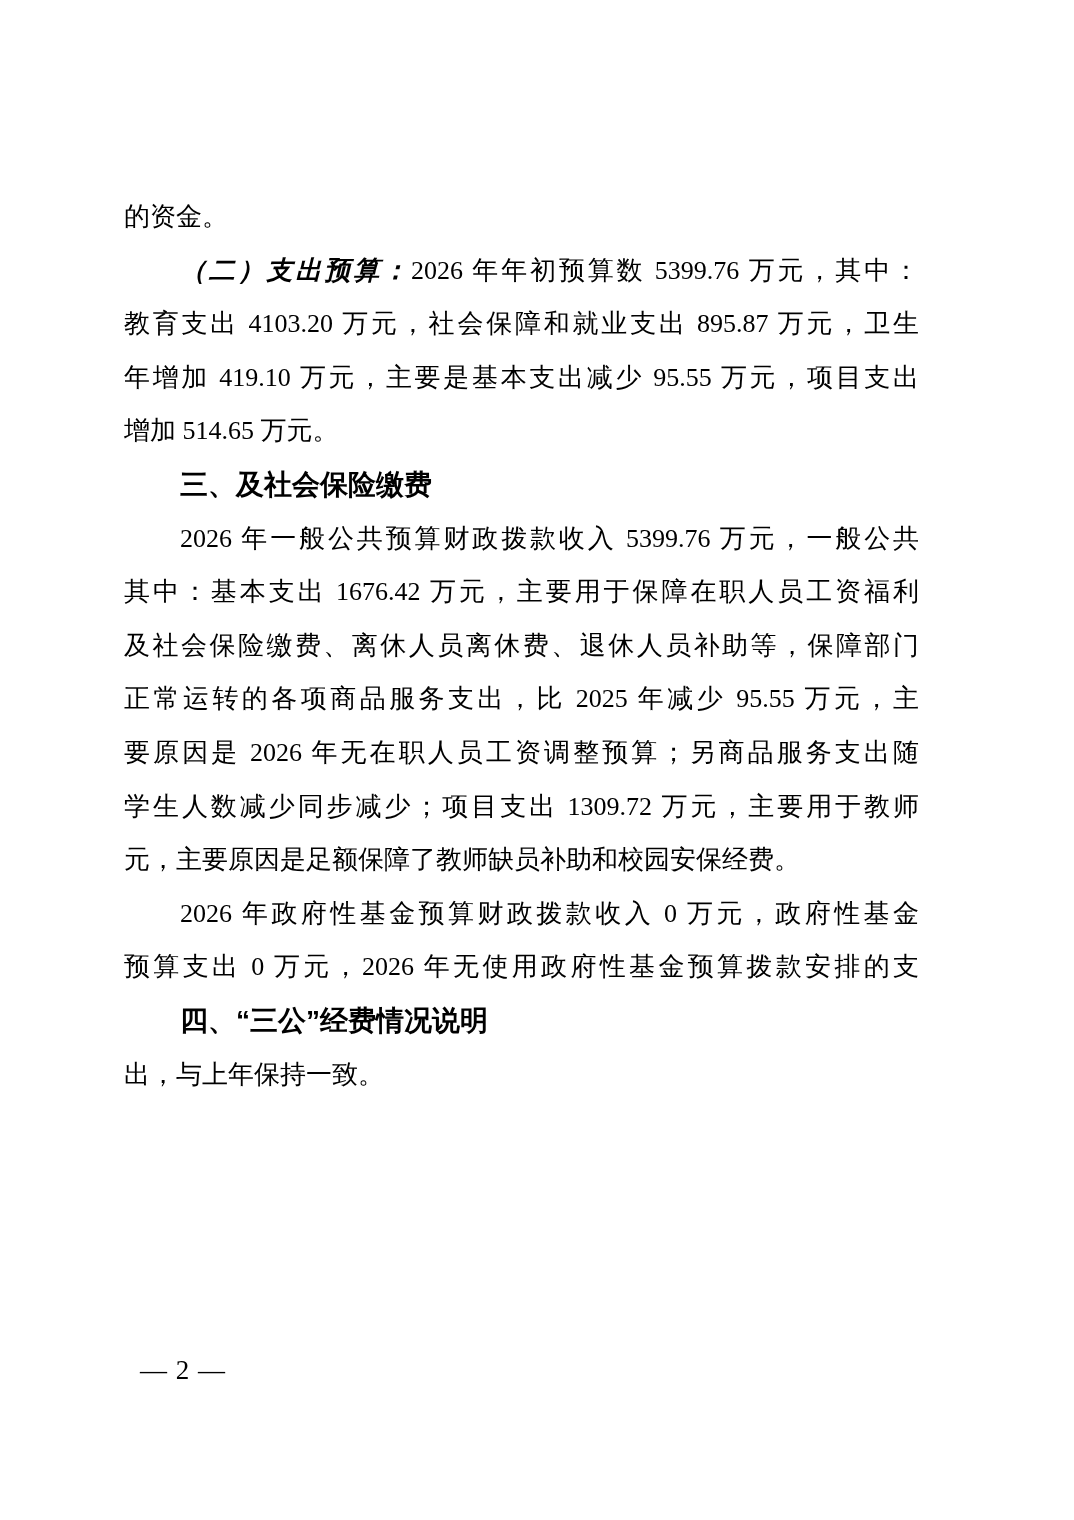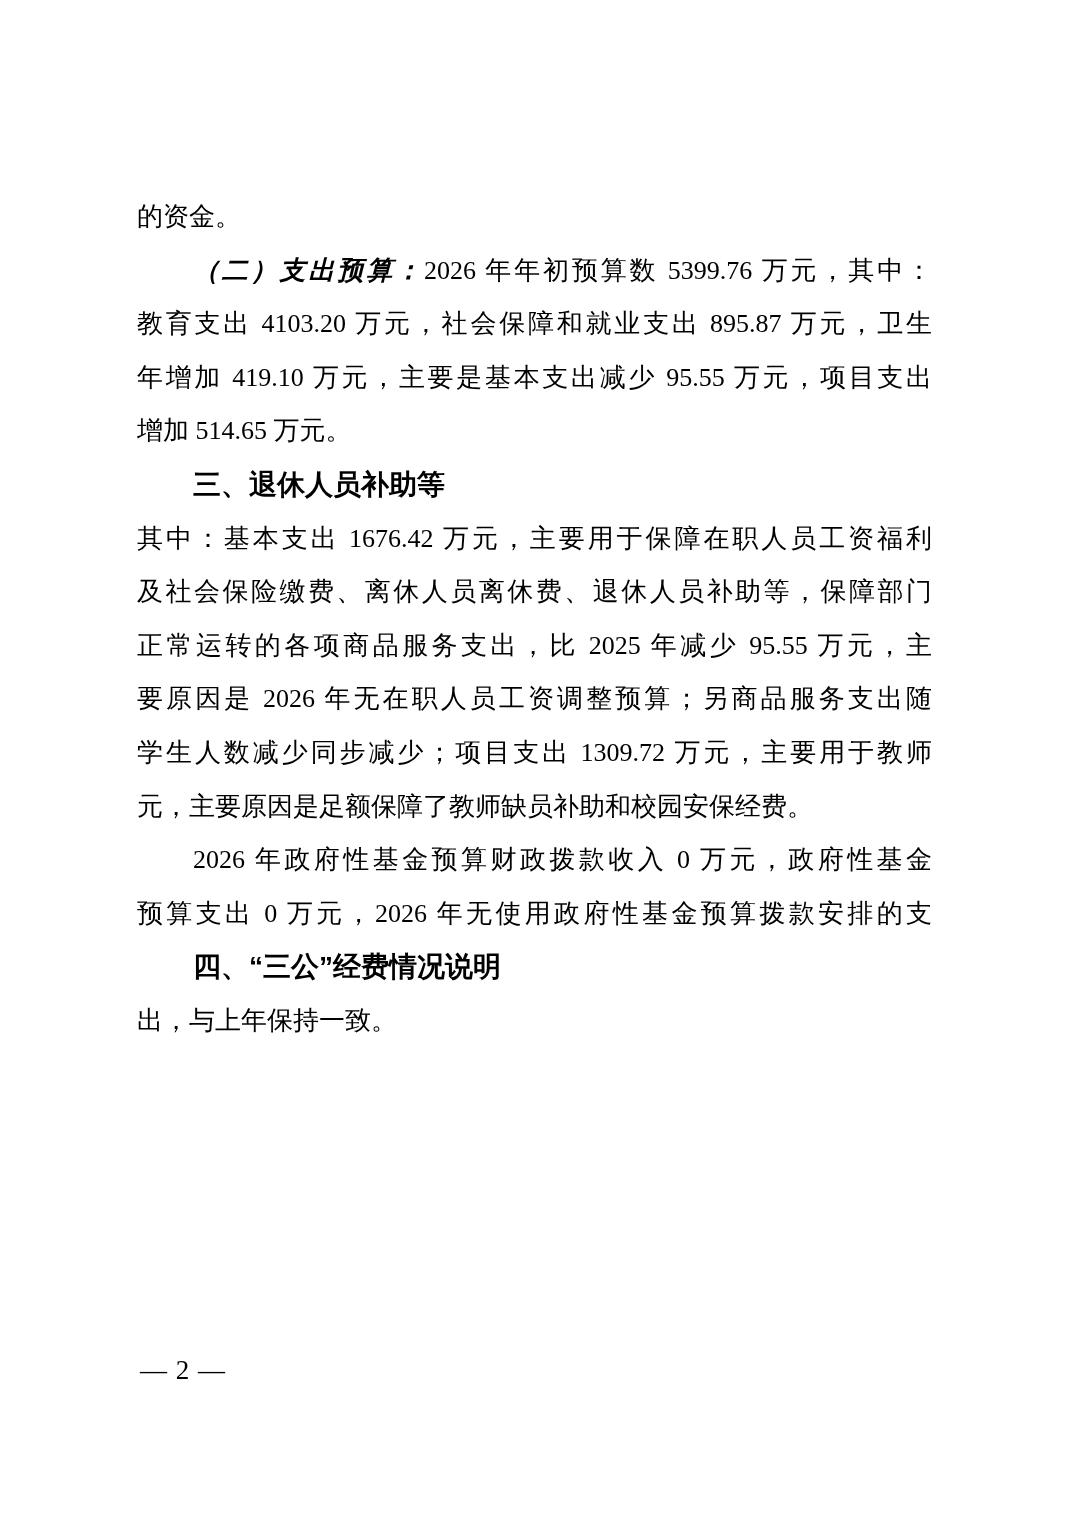--- a/index.html
+++ b/index.html
@@ -10,21 +10,21 @@
     width: 1074px;
     height: 1520px;
     background: #ffffff;
     position: relative;
     color: #000000;
     font-family: "Liberation Serif", "DejaVu Serif", serif;
     overflow: hidden;
   }
   .text-block {
     position: absolute;
-    left: 137px;
+    left: 124px;
     top: 190px;
     width: 795px;
   }
   .line {
     font-size: 26px;
     height: 53.6px;
     line-height: 53.6px;
     overflow: hidden;
     white-space: normal;
   }
@@ -59,22 +59,23 @@
 
 <div class="text-block">
   <div class="line">的资金。</div>
 
   <div class="line justify indent"><span class="lead">（二）支出预算：</span><span>2026 年年初预算数 5399.76 万元，其中：</span></div>
 
   <div class="line justify">教育支出 4103.20 万元，社会保障和就业支出 895.87 万元，卫生</div>
   <div class="line justify">年增加 419.10 万元，主要是基本支出减少 95.55 万元，项目支出</div>
   <div class="line">增加 514.65 万元。</div>
 
-  <div class="line heading indent">三、退休人员补助等</div>
+  <div class="line heading indent">三、及社会保险缴费</div>
 
+  <div class="line justify indent">2026 年一般公共预算财政拨款收入 5399.76 万元，一般公共</div>
   <div class="line justify">其中：基本支出 1676.42 万元，主要用于保障在职人员工资福利</div>
   <div class="line justify">及社会保险缴费、离休人员离休费、退休人员补助等，保障部门</div>
   <div class="line justify">正常运转的各项商品服务支出，比 2025 年减少 95.55 万元，主</div>
   <div class="line justify">要原因是 2026 年无在职人员工资调整预算；另商品服务支出随</div>
   <div class="line justify">学生人数减少同步减少；项目支出 1309.72 万元，主要用于教师</div>
   <div class="line">元，主要原因是足额保障了教师缺员补助和校园安保经费。</div>
 
   <div class="line justify indent">2026 年政府性基金预算财政拨款收入 0 万元，政府性基金</div>
   <div class="line justify">预算支出 0 万元，2026 年无使用政府性基金预算拨款安排的支</div>
   <div class="line heading indent">四、“三公”经费情况说明</div>

